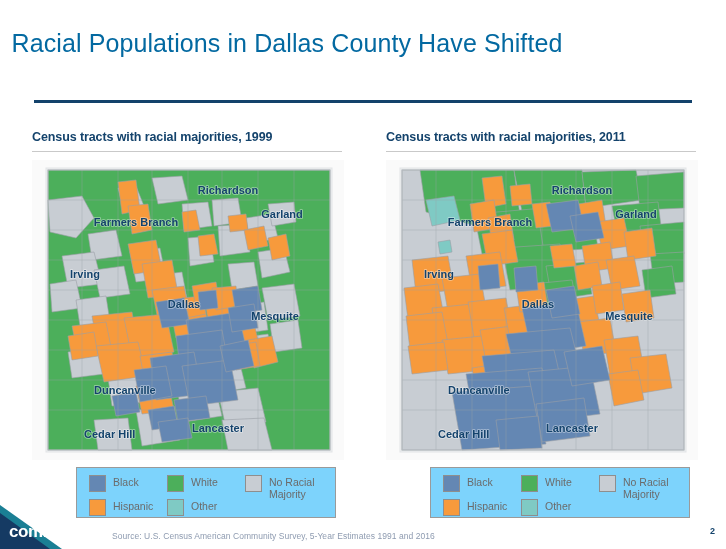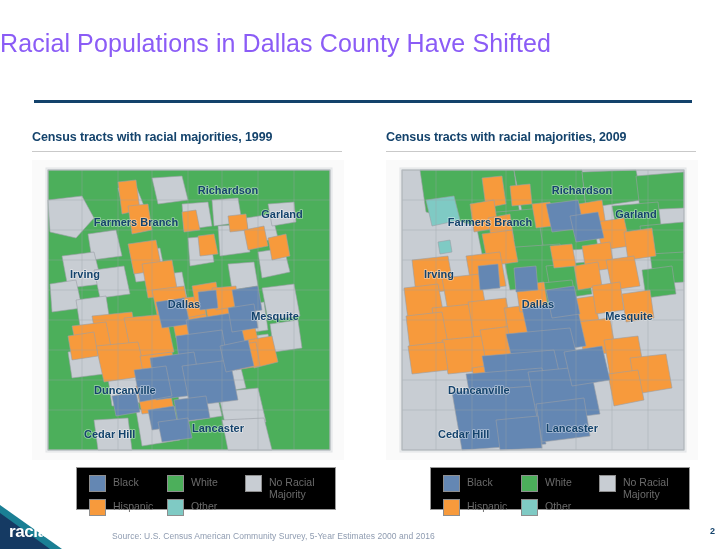--- a/index.html
+++ b/index.html
@@ -7,22 +7,22 @@
     width:726px;height:549px;
     background:#ffffff;
     font-family:"Liberation Sans", sans-serif;
     position:relative;overflow:hidden;
     -webkit-font-smoothing:antialiased;
   }
 
   
   .slide-title{
     position:absolute;left:0;top:28px;width:574px;
-    text-align:left;
-    color:#8b5cf6;
+    text-align:center;
+    color:#0369a1;
     font-size:25px;line-height:31px;
     font-weight:400;
     letter-spacing:.1px;
   }
   .title-rule{
     position:absolute;left:34px;top:100px;width:658px;height:3px;
     background:#13426b;
   }
 
   
@@ -51,22 +51,22 @@
   .city-label{
     font-family:"Liberation Sans", sans-serif;
     font-size:11px;font-weight:bold;fill:#14436c;
     paint-order:stroke;stroke:rgba(255,255,255,.45);stroke-width:1.6px;
     stroke-linejoin:round;
   }
 
   
   .legend{
     position:absolute;left:52px;top:337px;
-    width:260px;height:43px;
-    background:#000000;
+    width:260px;height:51px;
+    background:#7dd3fc;
     border:1px solid #9a9a9a;
     box-sizing:border-box;
     padding:7px 0 0 12px;
   }
   .legend-grid{
     display:grid;
     grid-template-columns:78px 78px 1fr;
     grid-template-rows:24px 24px;
     align-items:start;
   }
@@ -239,21 +239,21 @@
       <div class="leg-item">
         <span class="swatch" style="background:#7fcac4"></span>
         <span class="leg-text">Other</span>
       </div>
       <div></div>
     </div>
   </div>
 </div>
 
 <div class="panel panel-right">
-  <div class="panel-head">Census tracts with racial majorities, 2009</div>
+  <div class="panel-head">Census tracts with racial majorities, 2011</div>
   <div class="panel-rule"></div>
   <div class="map-wrap">
     <svg class="map-svg" viewBox="0 0 312 300">
       <rect x="0" y="0" width="312" height="300" fill="#fafafa"></rect>
       <g>
         <rect x="14" y="8" width="286" height="284" fill="#eef0f1" stroke="#e2e4e6" stroke-width="1"></rect>
       </g>
       <g stroke="#9aa0a6" stroke-width="0.6">
 
         <rect x="16" y="10" width="282" height="280" fill="#c8cdd3"></rect>
@@ -366,21 +366,21 @@
       </div>
       <div class="leg-item">
         <span class="swatch" style="background:#7fcac4"></span>
         <span class="leg-text">Other</span>
       </div>
       <div></div>
     </div>
   </div>
 </div>
 
-<div class="source">Source: U.S. Census American Community Survey, 5-Year Estimates 2000 and 2016</div>
+<div class="source">Source: U.S. Census American Community Survey, 5-Year Estimates 1991 and 2016</div>
 <div class="pagenum">2</div>
 
 <div class="corner">
   <svg width="118" height="80" viewBox="0 0 118 80">
     <polygon points="0,80 0,36 62,80" fill="#1a7f94"></polygon>
     <polygon points="0,80 0,44 50,80" fill="#153a63"></polygon>
     <polygon points="0,80 0,20 78,80" fill="none"></polygon>
   </svg>
   <svg class="logo-mark" width="48" height="22" viewBox="0 0 48 22">
     <g fill="#ffffff">
@@ -389,14 +389,14 @@
       <circle cx="16" cy="4.5" r="3.2"></circle>
         <rect x="12.2" y="8" width="7.6" height="12" rx="1.6"></rect>
       <circle cx="25" cy="6.5" r="3.4"></circle>
         <rect x="21" y="10" width="8" height="10" rx="1.6"></rect>
       <circle cx="34" cy="4" r="3.2"></circle>
         <rect x="30.2" y="7.6" width="7.6" height="12.4" rx="1.6"></rect>
       <circle cx="42" cy="7" r="3"></circle>
         <rect x="38.5" y="10" width="7" height="10" rx="1.6"></rect>
     </g>
   </svg>
-  <div class="logo-text">racial!</div>
+  <div class="logo-text">commit!</div>
 </div>
 
 </body></html>

